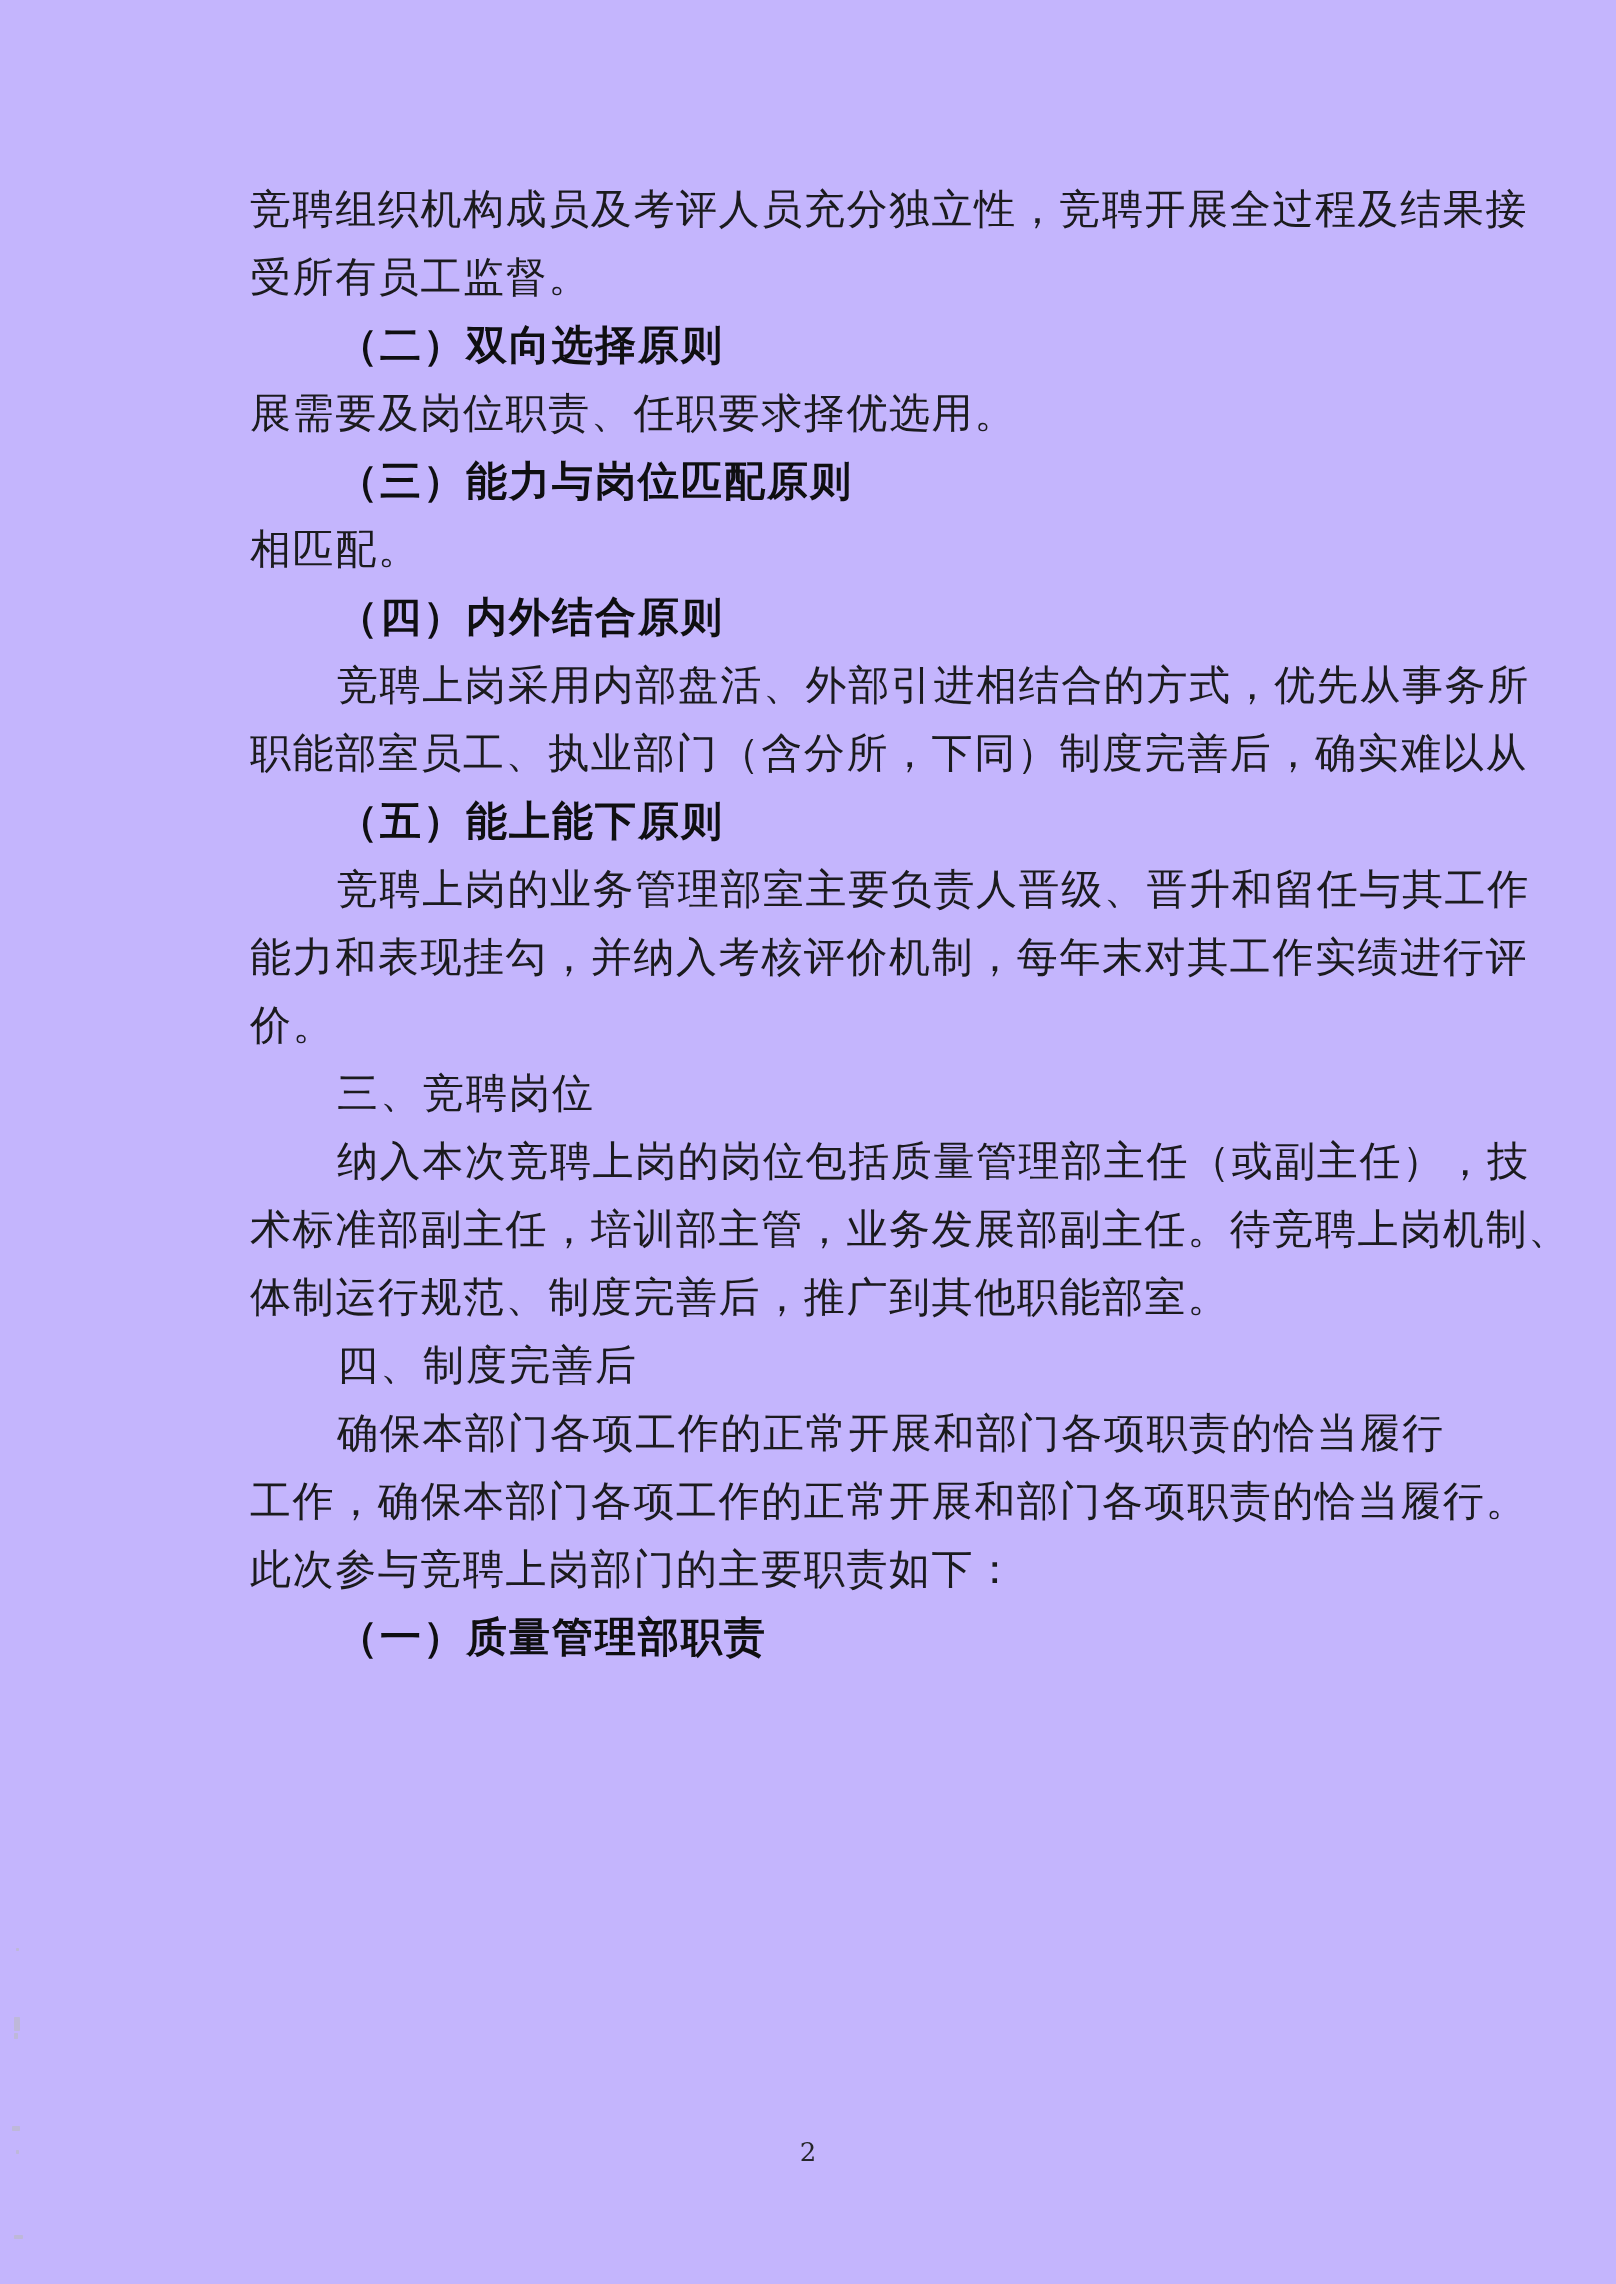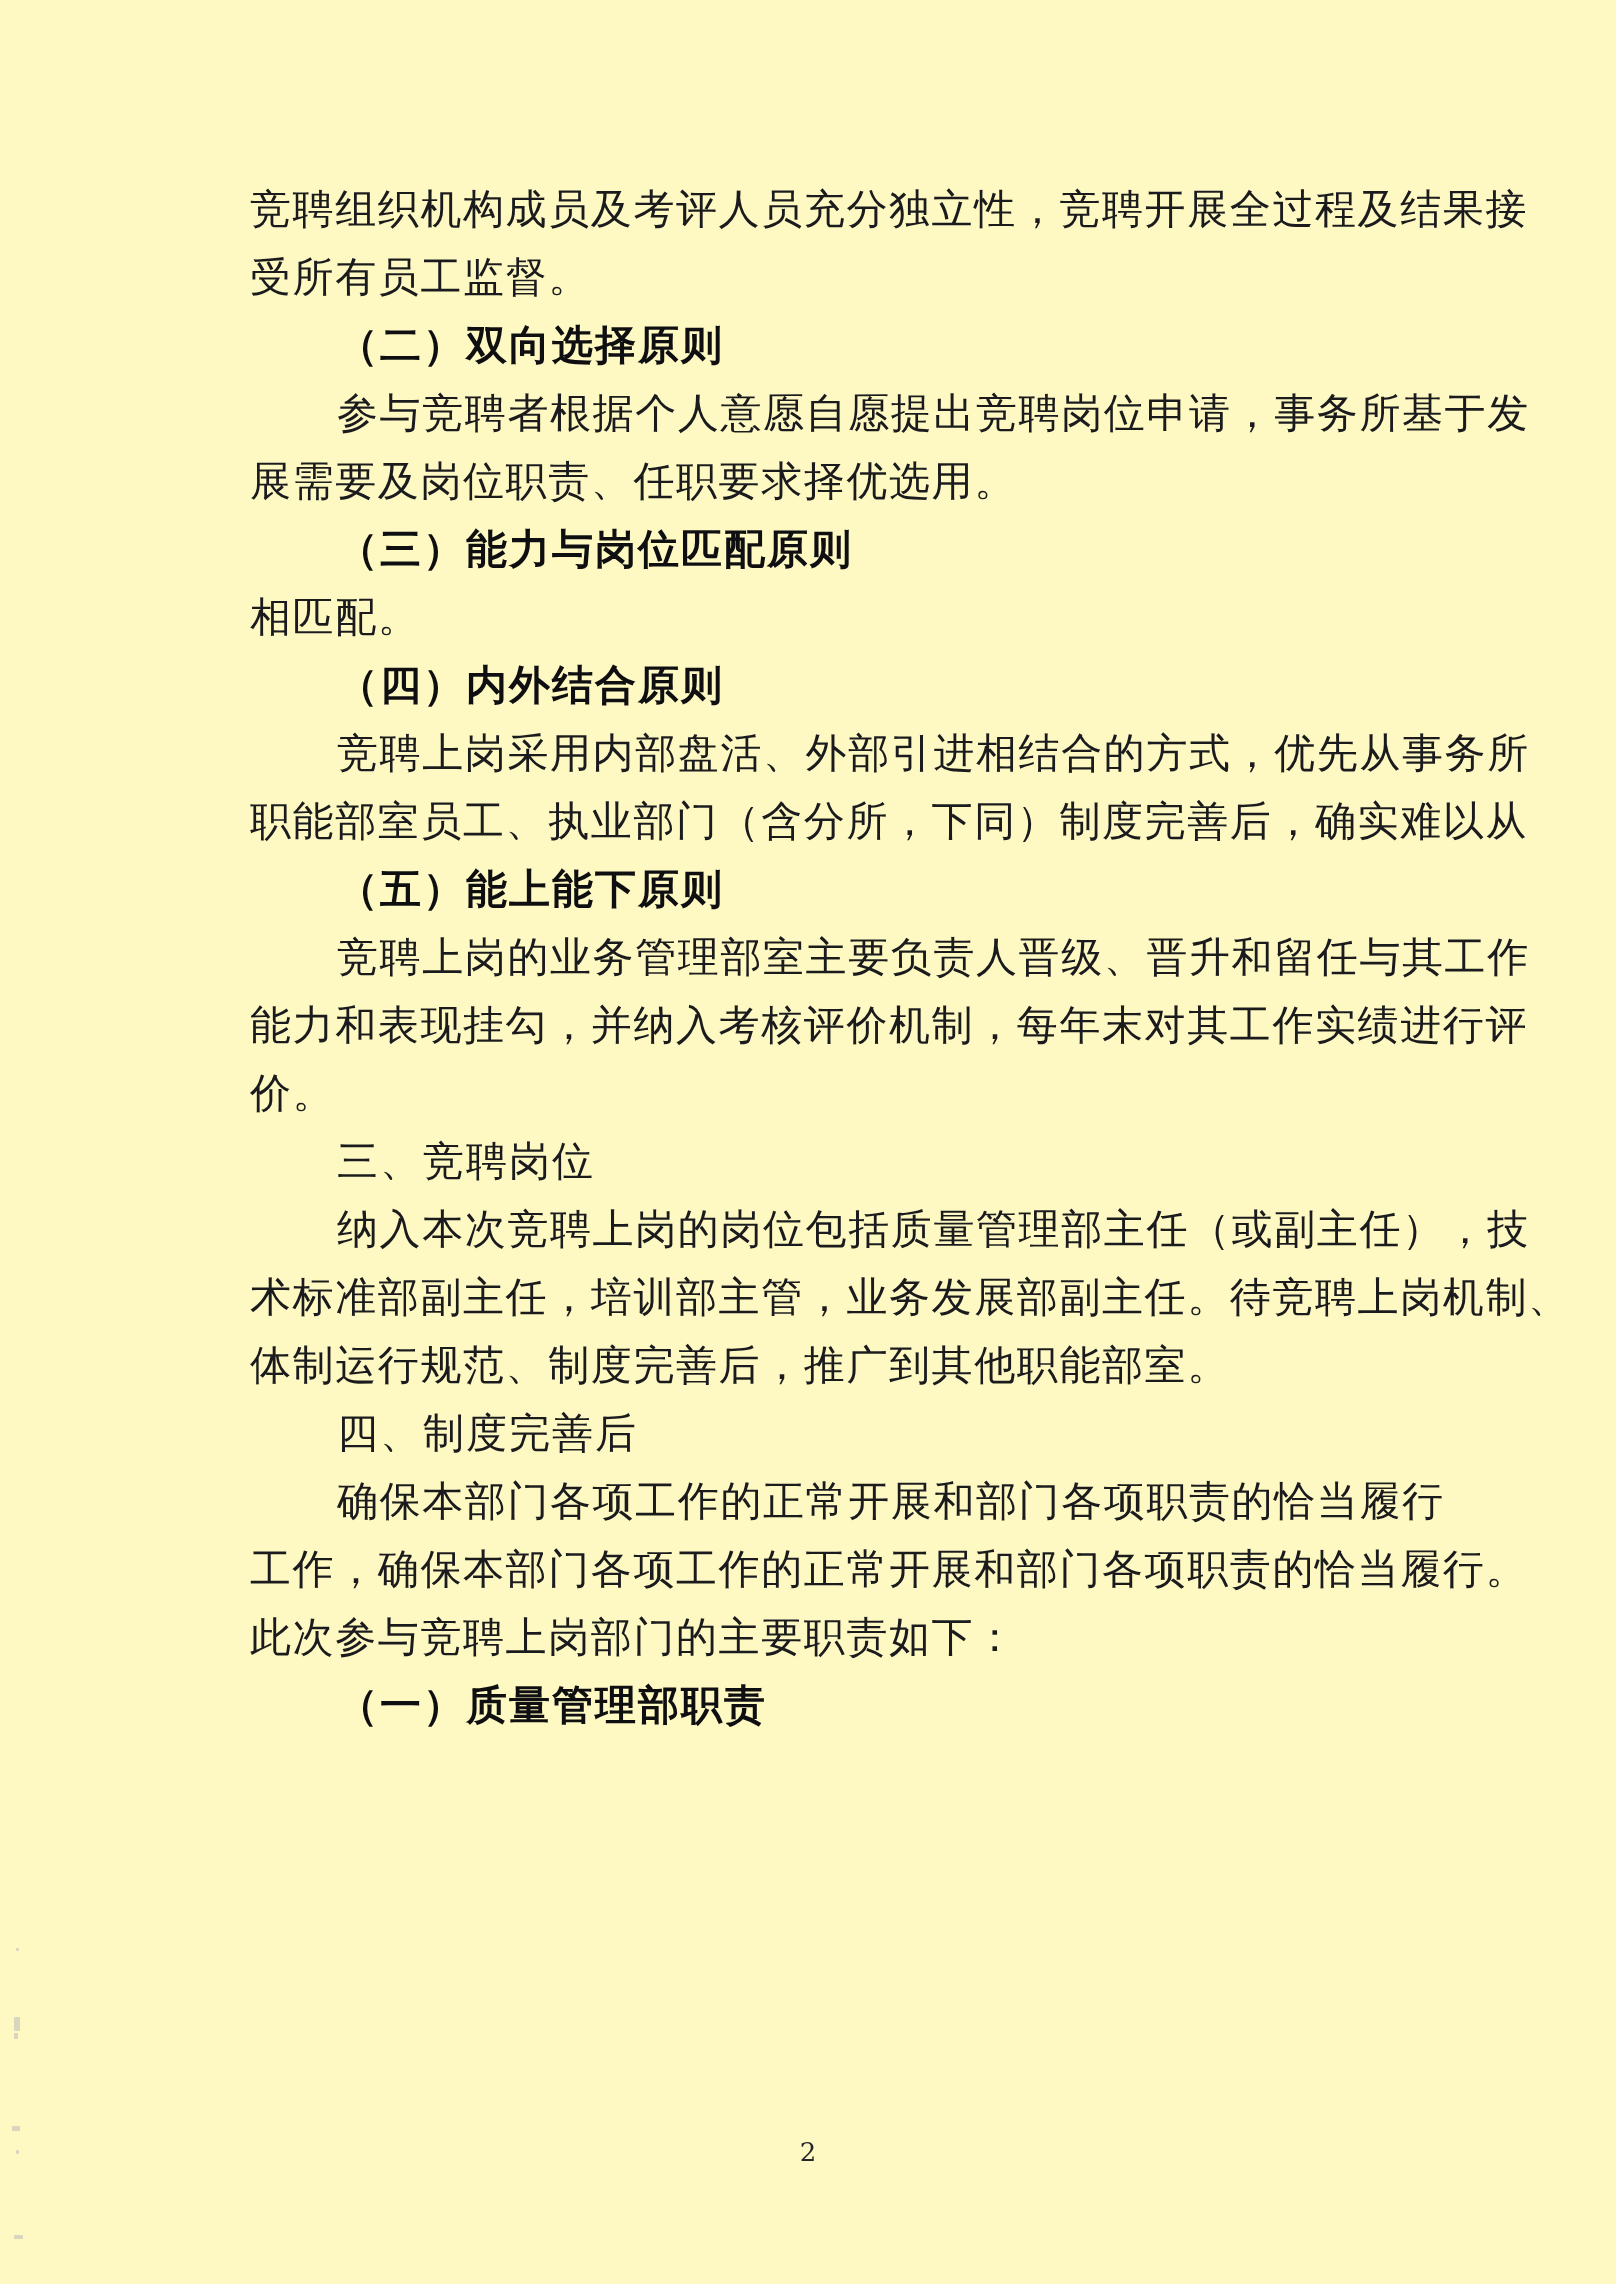--- a/index.html
+++ b/index.html
@@ -6,21 +6,21 @@
   html, body {
     margin: 0;
     padding: 0;
     background: #ffffff;
   }
 
   .page {
     position: relative;
     width: 1616px;
     height: 2284px;
-    background: #fef9c3;
+    background: #c4b5fd;
     overflow: hidden;
     font-family: "DejaVu Serif", "Liberation Serif", serif;
     color: #17171a;
   }
 
   
   .scan-speckles {
     position: absolute;
     left: 0;
     top: 0;
@@ -89,21 +89,20 @@
     <span class="speck" style="left:13.7px; top:2033px; width:4.6px;  height:5.9px;"></span>
     <span class="speck" style="left:12.4px; top:2126px; width:7.8px; height:5.2px;"></span>
     <span class="speck" style="left:15.6px; top:2150px; width:3.9px;  height:3.9px;"></span>
     <span class="speck" style="left:14.3px; top:2235px; width:9px; height:3.9px;"></span>
   </div>
 
   <div class="text-block">
       <div class="line">竞聘组织机构成员及考评人员充分独立性，竞聘开展全过程及结果接</div>
       <div class="line">受所有员工监督。</div>
       <div class="line heading indent-2">（二）双向选择原则</div>
-      <div class="line indent-2">参与竞聘者根据个人意愿自愿提出竞聘岗位申请，事务所基于发</div>
       <div class="line">展需要及岗位职责、任职要求择优选用。</div>
       <div class="line heading indent-2">（三）能力与岗位匹配原则</div>
       <div class="line">相匹配。</div>
       <div class="line heading indent-2">（四）内外结合原则</div>
       <div class="line indent-2">竞聘上岗采用内部盘活、外部引进相结合的方式，优先从事务所</div>
       <div class="line">职能部室员工、执业部门（含分所，下同）制度完善后，确实难以从</div>
       <div class="line heading indent-2">（五）能上能下原则</div>
       <div class="line indent-2">竞聘上岗的业务管理部室主要负责人晋级、晋升和留任与其工作</div>
       <div class="line">能力和表现挂勾，并纳入考核评价机制，每年末对其工作实绩进行评</div>
       <div class="line">价。</div>

